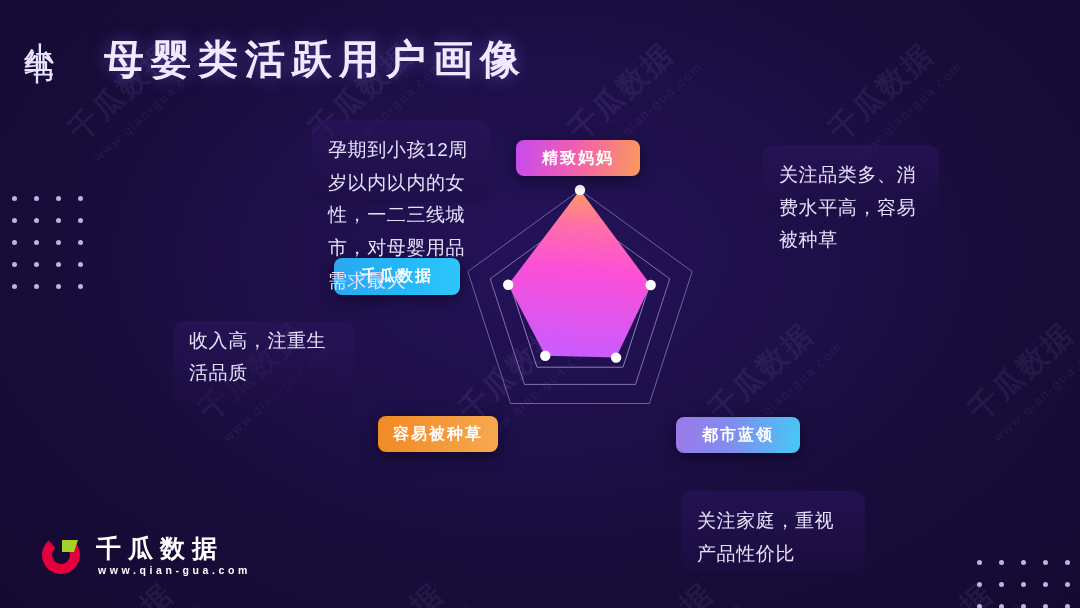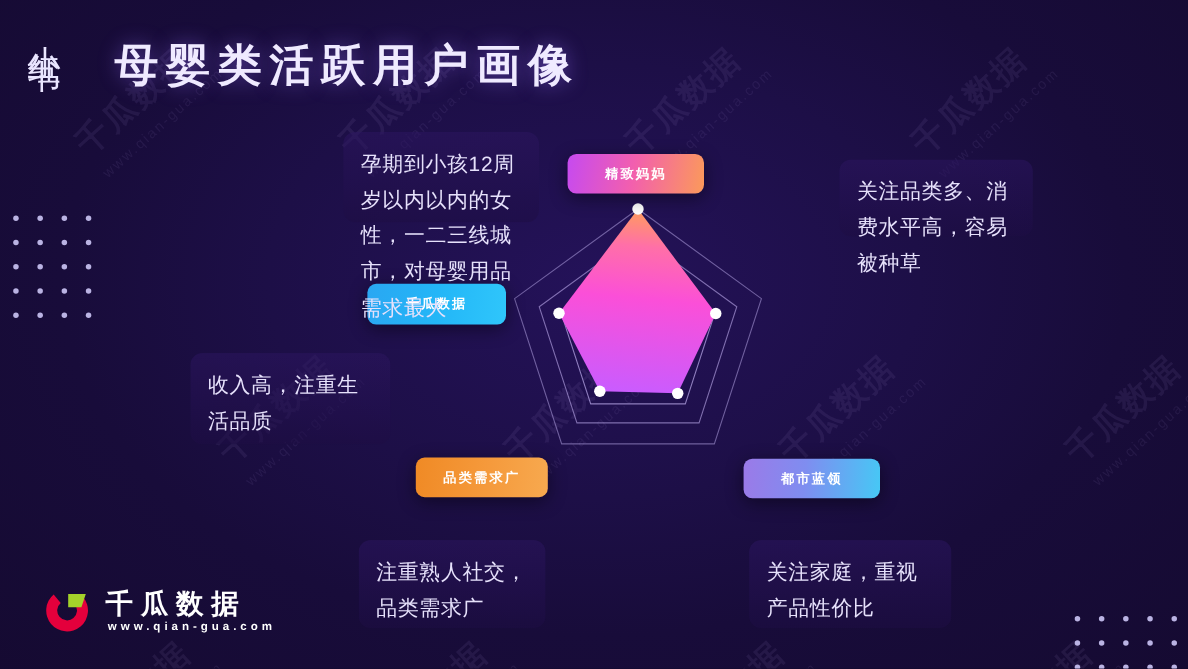--- a/index.html
+++ b/index.html
@@ -48,21 +48,21 @@
     position:absolute;left:104px;top:32px;
     font-size:40px;font-weight:700;letter-spacing:7px;
     color:#efeaff;
     text-shadow:0 0 18px rgba(150,110,255,.45);
   }
   
   .badge{
     position:absolute;
     display:flex;align-items:center;justify-content:center;
     border-radius:8px;
-    font-size:12px;font-weight:700;letter-spacing:2px;
+    font-size:16px;font-weight:700;letter-spacing:2px;
     color:#fff;
     box-shadow:0 4px 16px rgba(0,0,0,.45);
     white-space:nowrap;
   }
   #badge-0{left:516px;top:140px;width:124px;height:36px;
     background:linear-gradient(100deg,#c64af0 0%,#f25fae 48%,#fb9a5a 100%);}
   #badge-1{left:700px;top:254px;width:128px;height:38px;
     background:linear-gradient(100deg,#7f1fd0 0%,#9a30e8 55%,#a940f2 100%);}
   #badge-2{left:660px;top:417px;width:124px;height:36px;
     background:linear-gradient(95deg,#9b7ae8 0%,#7f8df0 45%,#46c8f5 100%);margin-left:16px;}
@@ -86,21 +86,21 @@
   .card::before{
     content:"";position:absolute;inset:-1.6px;border-radius:12px;
     background:linear-gradient(170deg,#b44ef5 0%,#9a4bf0 38%,#e88a52 100%);
     z-index:-1;
   }
   .card-in{position:relative;z-index:1;}
   #card-0{left:311px;top:119px;width:180px;height:84px;}
   #card-1{left:762px;top:144px;width:178px;height:72px;}
   #card-2{left:680px;top:490px;width:186px;height:82px;}
   #card-3{left:325px;top:490px;width:172px;height:82px;}
-  #card-4{left:172px;top:320px;width:184px;height:85px;display:flex;align-items:flex-start;}
+  #card-4{left:172px;top:320px;width:184px;height:85px;display:flex;align-items:flex-end;}
   
   #radar{position:absolute;left:440px;top:168px;width:280px;height:250px;}
   
   #logo{position:absolute;left:36px;top:528px;width:200px;height:54px;}
   #logo .mark{position:absolute;left:0;top:2px;width:50px;height:48px;}
   #logo .name{
     position:absolute;left:60px;top:4px;
     font-size:25px;font-weight:700;letter-spacing:7px;color:#ffffff;
     white-space:nowrap;
   }
@@ -199,34 +199,31 @@
           <circle cx="210.7" cy="117.0" r="5.2" fill="#ffffff"></circle>
           <circle cx="176.1" cy="189.6" r="5.2" fill="#ffffff"></circle>
           <circle cx="105.3" cy="187.7" r="5.2" fill="#ffffff"></circle>
           <circle cx="68.2" cy="116.7" r="5.2" fill="#ffffff"></circle>
         </g>
     </svg>
   </div>
 
   <div class="badge" id="badge-0">精致妈妈</div>
   <div class="badge" id="badge-2">都市蓝领</div>
-  <div class="badge" id="badge-3">品类需求广</div>
+  <div class="badge" id="badge-3">容易被种草</div>
   <div class="badge" id="badge-4">千瓜数据</div>
 
   <div class="card" id="card-0">
     <div class="card-in">孕期到小孩12周岁以内以内的女性，一二三线城市，对母婴用品需求最大</div>
   </div>
   <div class="card" id="card-1">
     <div class="card-in">关注品类多、消费水平高，容易被种草</div>
   </div>
   <div class="card" id="card-2">
     <div class="card-in">关注家庭，重视产品性价比</div>
-  </div>
-  <div class="card" id="card-3">
-    <div class="card-in">注重熟人社交，品类需求广</div>
   </div>
   <div class="card" id="card-4">
     <div class="card-in">收入高，注重生活品质</div>
   </div>
 
   <div id="logo">
     <span class="mark">
       <svg width="50" height="48" viewBox="0 0 50 48">
         <path d="M25 6 A19 19 0 1 0 44 25 L34 25 A9 9 0 1 1 25 16 Z" transform="rotate(-40 25 25)" fill="#e4003c"></path>
         <path d="M26 10 L42 10 L38 22 L26 22 Z" fill="#a4d22a"></path>

